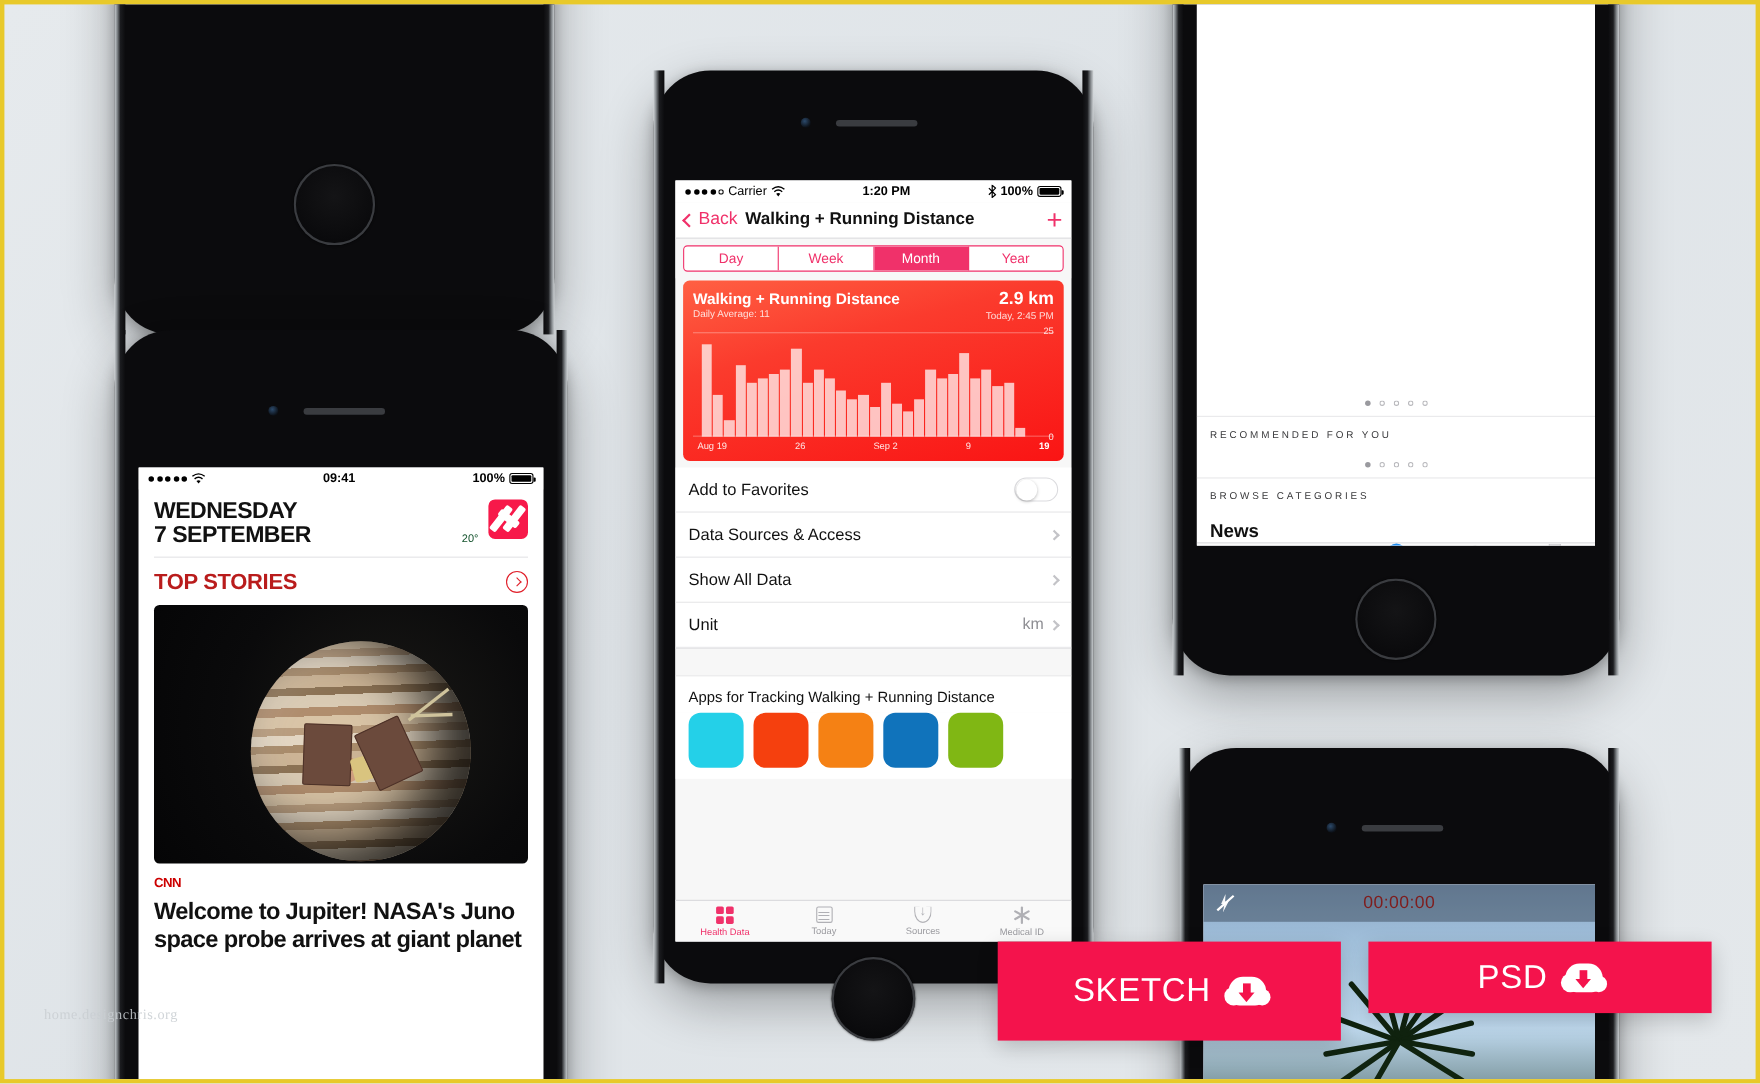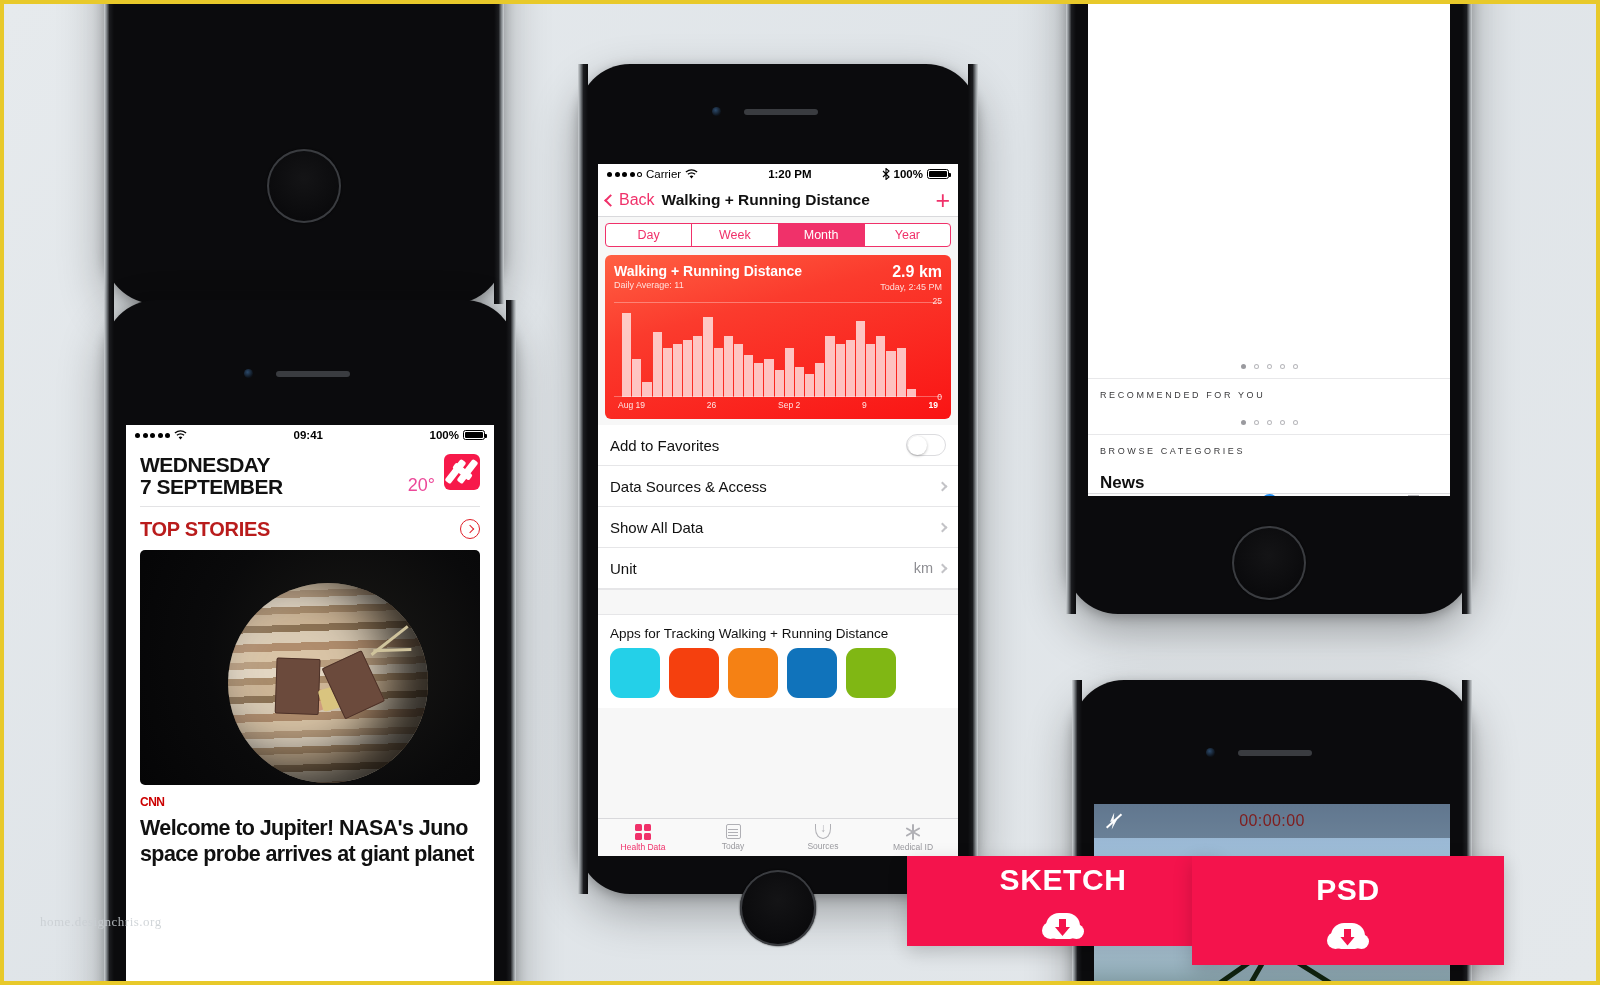--- a/index.html
+++ b/index.html
@@ -132,21 +132,21 @@
      font-size:12px; color:#b0b0b5; }
   .ic-med { width:16px; height:16px; position:relative; }
   .ic-med i { position:absolute; left:7px; top:0; width:2px; height:16px; background:#b0b0b5; border-radius:1px; }
   .ic-med i:nth-child(2){ transform:rotate(60deg); }
   .ic-med i:nth-child(3){ transform:rotate(120deg); }
 
   
   #news-screen { background:#fff; display:flex; flex-direction:column; }
   .news-head { padding:9px 14px 7px; display:flex; align-items:flex-start; }
   .news-date { font-size:21px; font-weight:800; letter-spacing:-.5px; line-height:1.07; color:#111; }
-  .news-temp { font-size:18px; color:#ec4899; margin-left:auto; align-self:flex-end; padding-bottom:3px; }
+  .news-temp { font-size:10px; color:#14532d; margin-left:auto; align-self:flex-end; padding-bottom:3px; }
   .news-logo { width:36px; height:36px; border-radius:6px; background:#f7194a;
                margin-left:9px; position:relative; overflow:hidden; }
   .news-logo::before, .news-logo::after {
     content:""; position:absolute; background:#fff; width:7px; height:27px; border-radius:2px;
     left:8px; top:4px; transform: rotate(38deg);
   }
   .news-logo::after { left:20px; }
   .news-logo i { position:absolute; left:8px; top:14px; width:21px; height:7px; background:#fff;
                  transform: rotate(38deg); border-radius:2px; }
   .hr { height:1px; background:#e3e3e5; margin:0 14px; }
@@ -220,23 +220,22 @@
   .cam-timer { margin:0 auto; color:#7f1d1d; font-size:16px; letter-spacing:.4px; }
   .flashoff { width:15px; height:17px; position:relative; }
   .flashoff::before { content:""; position:absolute; left:3px; top:0; width:9px; height:17px;
      background:#fff; clip-path: polygon(58% 0,12% 55%,46% 55%,30% 100%,88% 42%,52% 42%); opacity:.95; }
   .flashoff::after { content:""; position:absolute; left:-2px; top:7px; width:20px; height:1.8px;
      background:#fff; transform: rotate(-42deg); }
 
   
   .cta {
     position:absolute; background:#f4134c; display:flex; align-items:center; justify-content:center;
-    gap:16px; color:#fff; font-weight:700; letter-spacing:.6px;
+    gap:16px; color:#fff; font-weight:400; letter-spacing:.6px;
     box-shadow: 0 6px 18px rgba(0,0,0,.18);
-    flex-direction: column;
   }
   .cta span.t { font-size:30px; }
   .dl { width:34px; height:26px; position:relative; }
   .dl .cloud { position:absolute; inset:0; background:#fff;
      border-radius: 13px 13px 10px 10px; }
   .dl .cloud::before { content:""; position:absolute; left:-4px; bottom:0; width:17px; height:17px;
      background:#fff; border-radius:50%; }
   .dl .cloud::after { content:""; position:absolute; right:-4px; bottom:0; width:15px; height:15px;
      background:#fff; border-radius:50%; }
   .dl .arr { position:absolute; left:13px; top:6px; width:7px; height:12px; background:#f4134c; z-index:2; }
@@ -316,21 +315,21 @@
             <div class="arm2"></div>
           </div>
         </div>
 
         <div class="cnn">CNN</div>
         <div class="headline">Welcome to Jupiter! NASA's Juno space probe arrives at giant planet</div>
       </div>
     </div>
   </div>
 
-  <div class="phone" style="left:574px; top:60px; width:400px; height:830px; border-radius:52px;">
+  <div class="phone" style="left:590px; top:60px; width:400px; height:830px; border-radius:52px;">
     <div class="cam" style="left:50%; top:43px; margin-left:-66px;"></div>
     <div class="speaker" style="left:50%; top:45px; margin-left:-34px; width:74px;"></div>
 
     <div class="screen" style="left:20px; top:100px; right:20px; height:692px;">
       <div id="health-screen" style="position:absolute; inset:0;">
 
         <div class="statusbar">
           <div class="sb-left">
             <div class="dots">
               <i class="dot"></i>
@@ -608,21 +607,21 @@
   </div>
 
   <div class="cta" style="left:903px; top:852px; width:312px; height:90px;">
     <span class="t">SKETCH</span>
     <span class="dl">
       <i class="cloud"></i>
         <i class="arr"></i>
         <i class="arrh"></i>
     </span>
   </div>
-  <div class="cta" style="left:1188px; top:852px; width:312px; height:109px;">
+  <div class="cta" style="left:1240px; top:852px; width:312px; height:65px;">
     <span class="t">PSD</span>
     <span class="dl">
       <i class="cloud"></i>
         <i class="arr"></i>
         <i class="arrh"></i>
     </span>
   </div>
 
   <div class="watermark">home.designchris.org</div>
 

